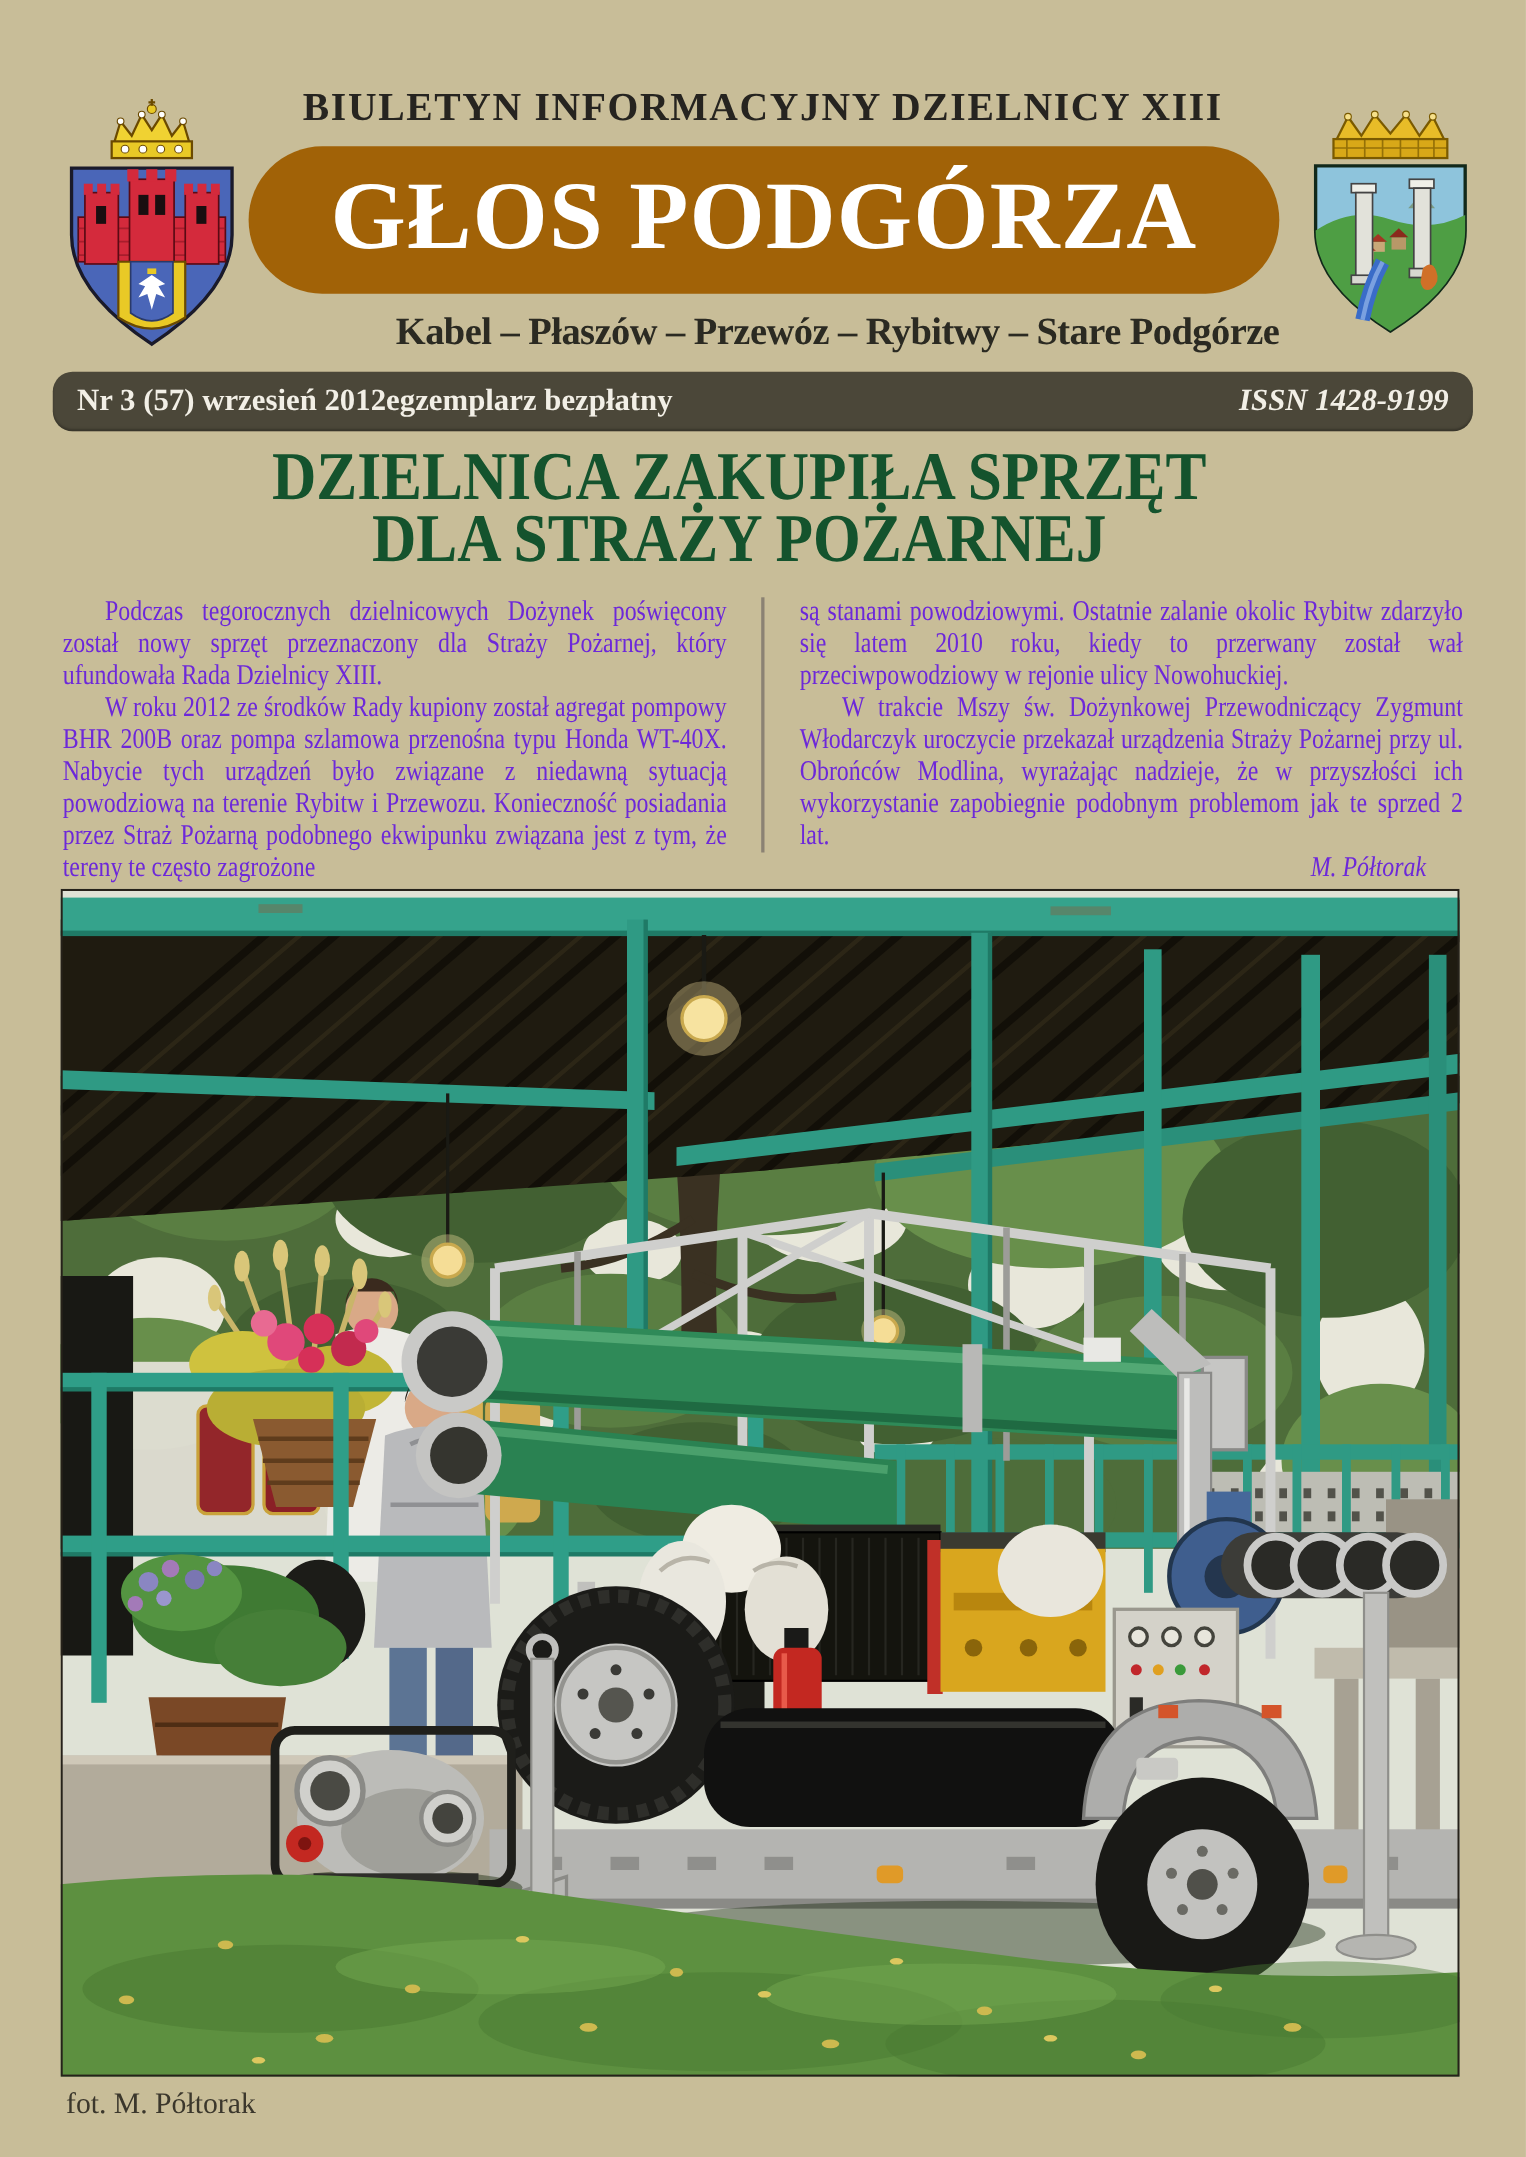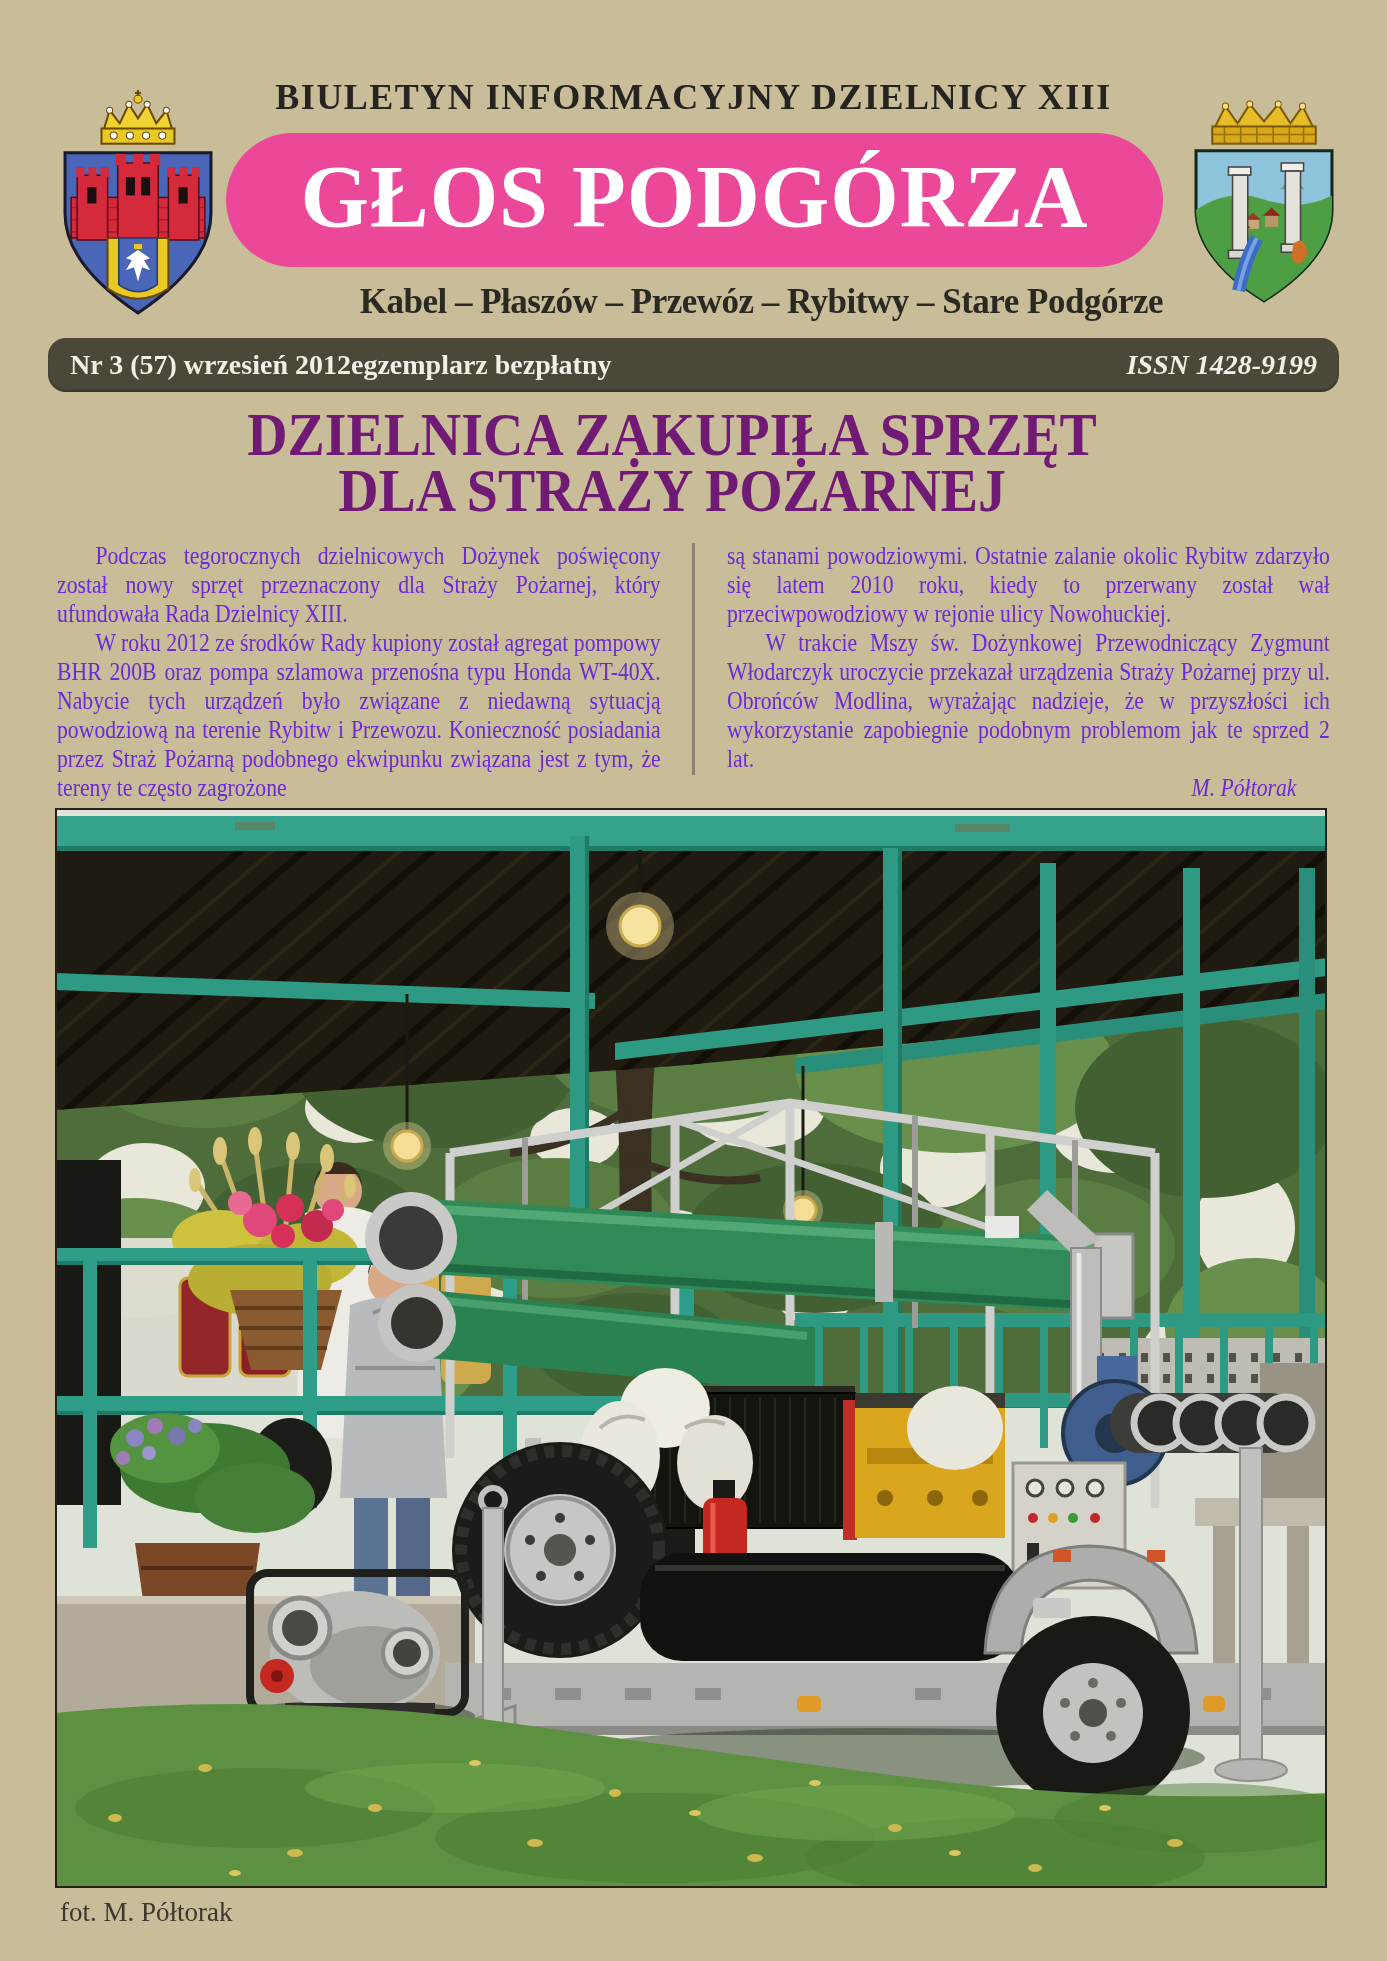--- a/index.html
+++ b/index.html
@@ -8,36 +8,36 @@
 
   .kicker{position:absolute;left:0;top:76px;width:1387px;text-align:center;
     font-family:Liberation Serif, serif;font-weight:bold;font-size:36px;
     letter-spacing:1.5px;color:#262420;}
 
   .crest{position:absolute;}
   .crest-left{left:50px;top:90px;width:176px;height:228px;}
   .crest-right{left:1183px;top:96px;width:162px;height:208px;}
 
   .banner{position:absolute;left:226px;top:133px;width:937px;height:134px;
-    background:#ec4899;border-radius:67px;display:flex;align-items:center;justify-content:center;}
+    background:#a16207;border-radius:67px;display:flex;align-items:center;justify-content:center;}
   .banner .title{color:#ffffff;font-weight:bold;font-size:88px;letter-spacing:1px;
     padding-bottom:8px;white-space:nowrap;}
 
   .subtitle{position:absolute;left:226px;top:282px;width:937px;text-align:right;
     font-weight:bold;font-size:35px;letter-spacing:-0.5px;color:#2b2a22;}
 
   .issue-bar{position:absolute;left:48px;top:338px;width:1291px;height:54px;
     background:#4b4739;border-radius:18px;display:flex;align-items:center;
     padding:0 22px;box-sizing:border-box;color:#f2efe6;font-weight:bold;font-size:28px;
     box-shadow:inset 0 -2px 2px rgba(0,0,0,.25);}
   .issue-bar .ib-left{flex:0 0 auto;}
   .issue-bar .ib-center{flex:1 1 auto;text-align:left;}
   .issue-bar .ib-right{flex:0 0 auto;font-style:italic;}
 
-  .headline{position:absolute;left:0;top:406px;width:1344px;text-align:center;color:#701a75;}
+  .headline{position:absolute;left:0;top:406px;width:1344px;text-align:center;color:#14532d;}
   .headline .hl-inner{display:inline-block;transform:scaleX(0.9);transform-origin:50% 0;
     font-weight:bold;font-size:62px;line-height:56px;letter-spacing:0;}
 
   .article{position:absolute;left:55px;top:541px;width:1277px;height:268px;color:#6d28d9;}
   .col{position:absolute;top:0;transform:scaleX(0.835);transform-origin:0 0;
     font-size:26px;line-height:29px;text-align:justify;}
   .col p{margin:0;}
   .col p.indent{text-indent:46px;}
   .col-left{left:2px;width:723px;}
   .col-right{left:672px;width:722px;}

